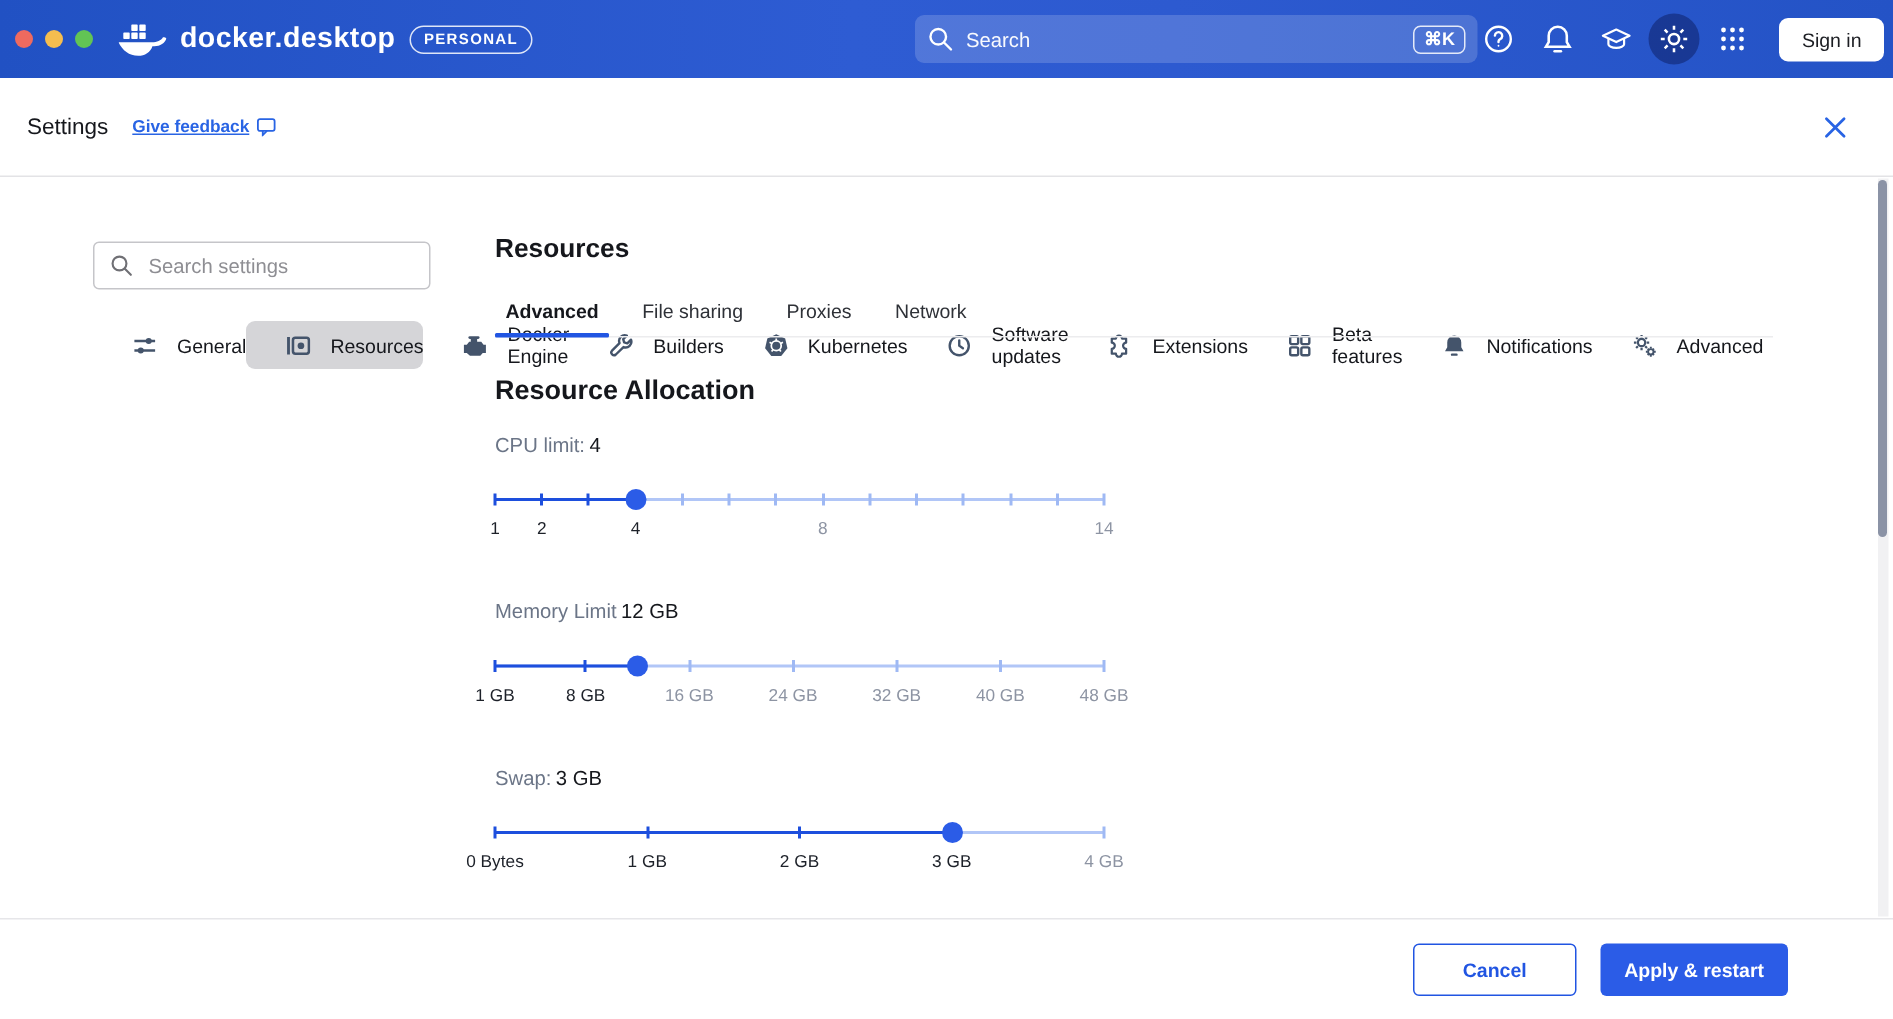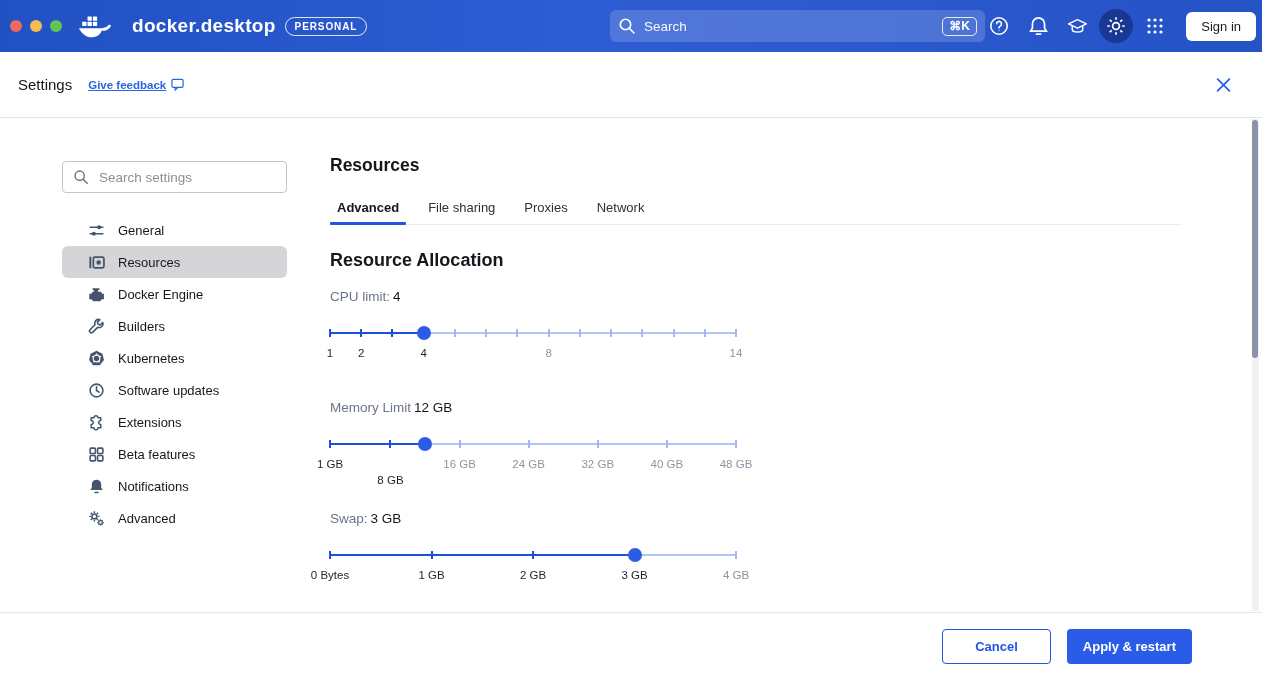--- a/index.html
+++ b/index.html
@@ -12,21 +12,21 @@
 
   
   .topbar {
     height:52px; position:relative; display:flex; align-items:center;
     background:linear-gradient(90deg,#2151c3 0%, #2e5cd3 45%, #2d5ad0 62%, #2453c6 100%);
   }
   .lights { display:flex; gap:8px; margin-left:10px; }
   .light { width:12px; height:12px; border-radius:50%; }
   .brand { display:flex; align-items:center; gap:9px; margin-left:17px; }
   .whale { display:flex; }
-  .brand-text { color:#fff; font-size:19px; font-weight:700; letter-spacing:.3px;margin-left:12px; }
+  .brand-text { color:#fff; font-size:19px; font-weight:700; letter-spacing:.3px; }
   .brand-badge {
     border:1.5px solid rgba(255,255,255,.85); color:#fff; font-size:10px;
     font-weight:700; letter-spacing:.9px; padding:3px 9px; border-radius:11px;
   }
   .topbar-search {
     position:absolute; left:610px; top:10px; width:375px; height:32px;
     background:rgba(255,255,255,.17); border-radius:6px; display:flex;
     align-items:center; padding:0 8px; color:#fff;
   }
   .search-ph { flex:1; margin-left:8px; font-size:13.5px; color:rgba(255,255,255,.96); }
@@ -58,21 +58,21 @@
   .sidebar { width:225px; margin-left:62px; padding-top:43px; flex-shrink:0; }
   .sidebar-search {
     height:32px; border:1px solid #c5c5c9; border-radius:4px; display:flex;
     align-items:center; padding:0 10px; gap:8px; background:#fff;
   }
   .sidebar-search input {
     border:none; outline:none; background:transparent; flex:1; min-width:0;
     font-size:13.5px; color:#3a3a3e; font-family:"Liberation Sans", sans-serif;
   }
   .sidebar-search input::placeholder { color:#8e8e93; }
-  .sidebar-nav { margin-top:21px; display:flex; flex-direction:column; }
+  .sidebar-nav { margin-top:21px; display:flex; flex-direction:row; }
   .side-item {
     height:32px; display:flex; align-items:center; gap:13px; padding-left:26px;
     border-radius:6px; font-size:13px; color:#15171c; cursor:pointer;
   }
   .side-item.selected { background:#d5d5d8; }
   .side-icon { width:17px; height:17px; display:flex; align-items:center; justify-content:center; }
 
   .content { flex:1; margin-left:43px; margin-right:80px; }
   .page-title { margin-top:37px; font-size:17.5px; font-weight:700; color:#15171c; }
   .tabs { display:flex; margin-top:24px; border-bottom:1px solid #ececee; }
@@ -384,21 +384,21 @@
             <div class="tick on" style="left: 14.8936%;"></div>
             <div class="tick" style="left: 31.9149%;"></div>
             <div class="tick" style="left: 48.9362%;"></div>
             <div class="tick" style="left: 65.9574%;"></div>
             <div class="tick" style="left: 82.9787%;"></div>
             <div class="tick" style="left: 100%;"></div>
             <div class="thumb" style="left: 23.4043%;"></div>
           </div>
           <div class="tick-labels">
             <span class="tick-label on" style="left: 0%;">1 GB</span>
-            <span class="tick-label on" style="left: 14.8936%; margin-top: 16px;">8 GB</span>
+            <span class="tick-label on" style="left: 14.8936%;">8 GB</span>
             <span class="tick-label" style="left: 31.9149%;">16 GB</span>
             <span class="tick-label" style="left: 48.9362%;">24 GB</span>
             <span class="tick-label" style="left: 65.9574%;">32 GB</span>
             <span class="tick-label" style="left: 82.9787%;">40 GB</span>
             <span class="tick-label" style="left: 100%;">48 GB</span>
           </div>
         </div>
         <div class="slider-group">
           <div class="slider-caption"><span>Swap:</span><b>3 GB</b></div>
           <div class="track-wrap">

